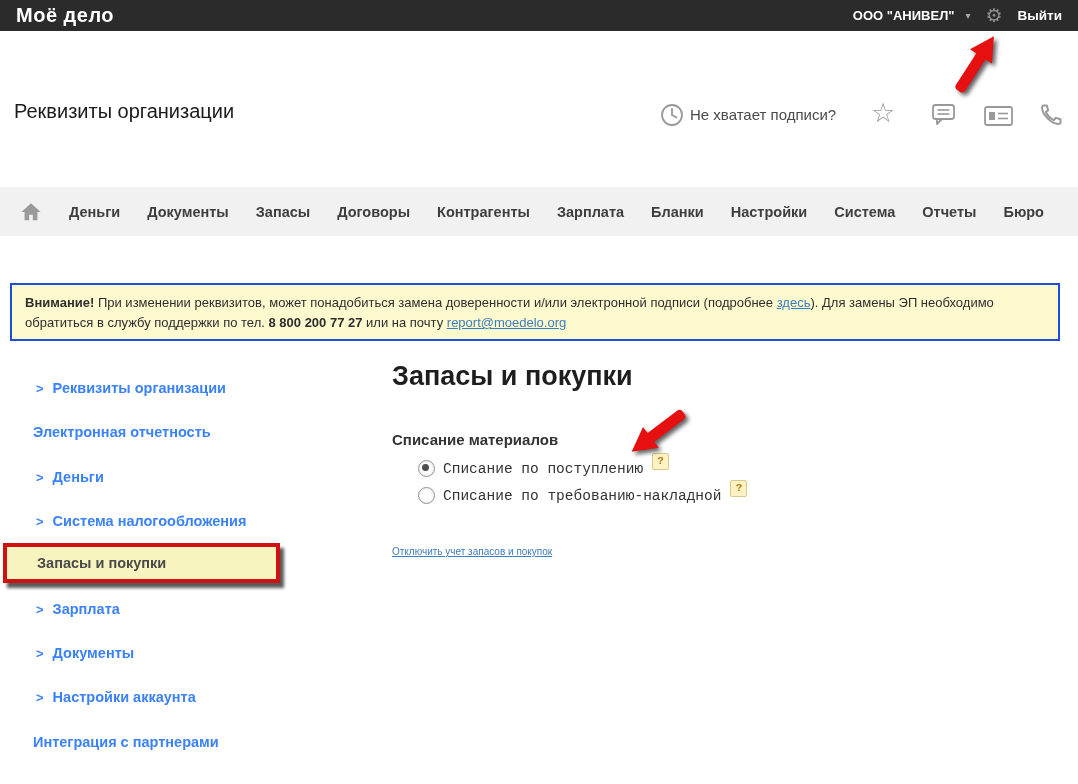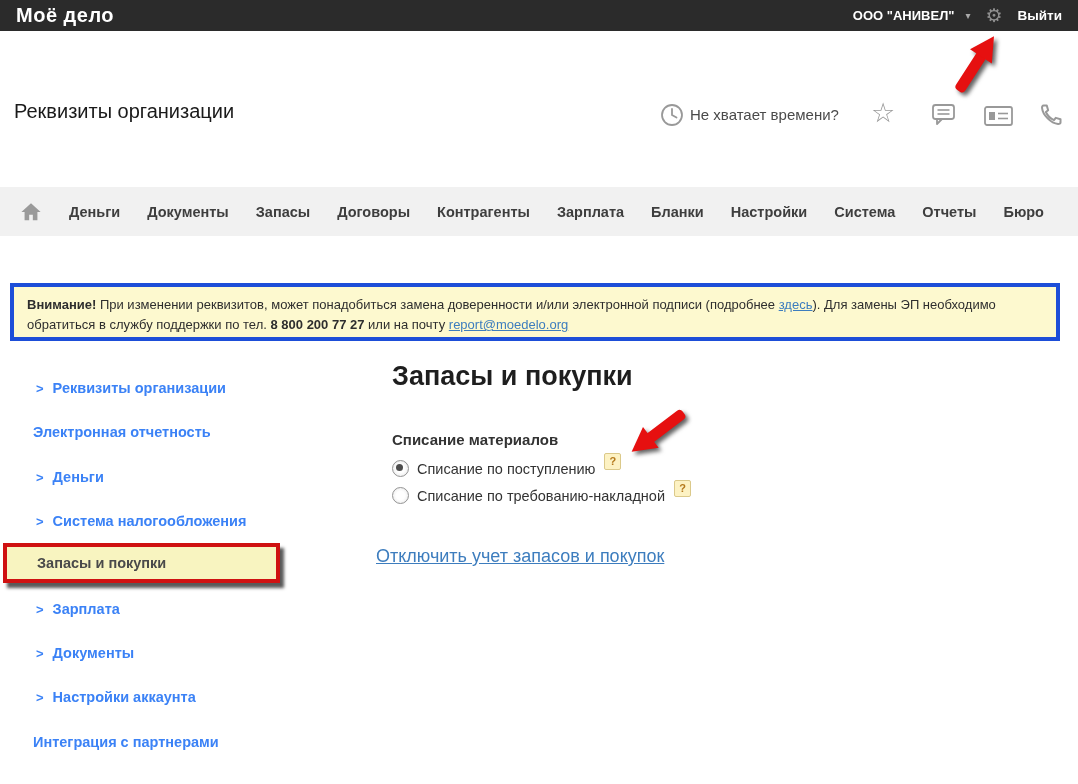--- a/index.html
+++ b/index.html
@@ -23,47 +23,47 @@
   .star{left:871px;top:97px;font-size:27px;cursor:pointer;}
 
   
   .navbar{position:absolute;left:0;top:187px;width:100%;height:49px;background:#f1f1f1;
           display:flex;align-items:center;box-sizing:border-box;padding-left:20px;gap:27px;}
   .nav-tab{font-size:14.5px;font-weight:bold;color:#3e3e3e;cursor:pointer;white-space:nowrap;}
   .home{width:22px;height:22px;cursor:pointer;flex:0 0 auto;}
 
   
   .banner{position:absolute;left:10px;top:283px;width:1050px;height:58px;box-sizing:border-box;
-          background:#fdf9cf;border:4px solid #1d4ed8;padding:8px 13px;font-size:13px;
+          background:#fdf9cf;border:2px solid #1d4ed8;padding:8px 13px;font-size:13px;
           line-height:20px;color:#2e2e2e;}
   .banner a{color:#3d7dbe;text-decoration:underline;cursor:pointer;}
 
   
   .side-item{position:absolute;left:14px;font-size:14.5px;font-weight:bold;color:#3b82f6;
              line-height:18px;cursor:pointer;white-space:nowrap;}
   .side-item .chev{display:inline-block;margin:0 9px 0 22px;font-size:13px;}
   .side-item.nochev{padding-left:19px;text-align:right;}
   .active-box{position:absolute;left:3px;top:543px;width:277px;height:40px;box-sizing:border-box;
               border:4px solid #cf1111;background:#f8f4c0;box-shadow:4px 5px 3px rgba(60,60,60,.85);
               display:flex;align-items:center;padding-left:30px;font-size:14.5px;font-weight:bold;
               color:#4a4a4a;cursor:pointer;}
 
   
   .content-h1{position:absolute;left:392px;top:361px;font-size:27px;font-weight:bold;color:#1e1e1e;}
   .group-label{position:absolute;left:392px;top:431px;font-size:15px;font-weight:bold;color:#333;}
-  .radio-row{position:absolute;left:392px;display:flex;align-items:center;cursor:pointer;}
+  .radio-row{position:absolute;left:418px;display:flex;align-items:center;cursor:pointer;font-family:Liberation Mono, monospace;}
   .radio{width:15px;height:15px;border-radius:50%;border:1px solid #949494;
          background:radial-gradient(#fff 40%,#e4e4e4);position:relative;flex:0 0 auto;}
   .radio.selected::after{content:"";position:absolute;left:3px;top:3px;width:7px;height:7px;
          border-radius:50%;background:#4d4d4d;}
   .radio-label{font-size:14.5px;color:#333;margin-left:8px;}
   .help-q{display:inline-block;width:15px;height:15px;line-height:15px;text-align:center;
           background:#fdf2c3;border:1px solid #dbc98a;color:#b5791c;font-size:11px;font-weight:bold;
           border-radius:2px;position:relative;top:-7px;margin-left:9px;cursor:pointer;}
-  .content-link{position:absolute;left:376px;top:546px;font-size:18px;color:#3d7dbe;
+  .content-link{position:absolute;left:392px;top:546px;font-size:10px;color:#3d7dbe;
           text-decoration:underline;cursor:pointer;}
 
   
   .marker{position:absolute;filter:drop-shadow(3px 3px 2px rgba(45,45,45,.75));}
   svg{display:block;}
 </style>
 </head>
 <body>
 
 <div class="page">
@@ -77,21 +77,21 @@
       <span class="logout">Выйти</span>
     </div>
   </div>
 
   <div class="page-title">Реквизиты организации</div>
 
   <svg class="hdr-ico" style="left:660px;top:103px;" width="24" height="24" viewBox="0 0 24 24">
     <circle cx="12" cy="12" r="10" fill="none" stroke="#999" stroke-width="1.8"></circle>
     <path d="M12 6 L12 12 L16.5 14.5" fill="none" stroke="#999" stroke-width="1.8" stroke-linecap="round"></path>
   </svg>
-  <span class="help-text">Не хватает времени?</span>
+  <span class="help-text">Не хватает подписи?</span>
 
   <span class="hdr-ico star">☆</span>
 
   <svg class="hdr-ico" style="left:928px;top:103px;cursor:pointer;" width="28" height="24" viewBox="0 0 28 24">
     <rect x="5" y="2" width="21" height="14" rx="2.5" fill="none" stroke="#999" stroke-width="1.8"></rect>
     <path d="M9 16 L9 21 L14 16" fill="none" stroke="#999" stroke-width="1.8" stroke-linejoin="round"></path>
     <line x1="9.5" y1="7" x2="21.5" y2="7" stroke="#999" stroke-width="1.6"></line>
     <line x1="9.5" y1="11" x2="21.5" y2="11" stroke="#999" stroke-width="1.6"></line>
   </svg>
 

